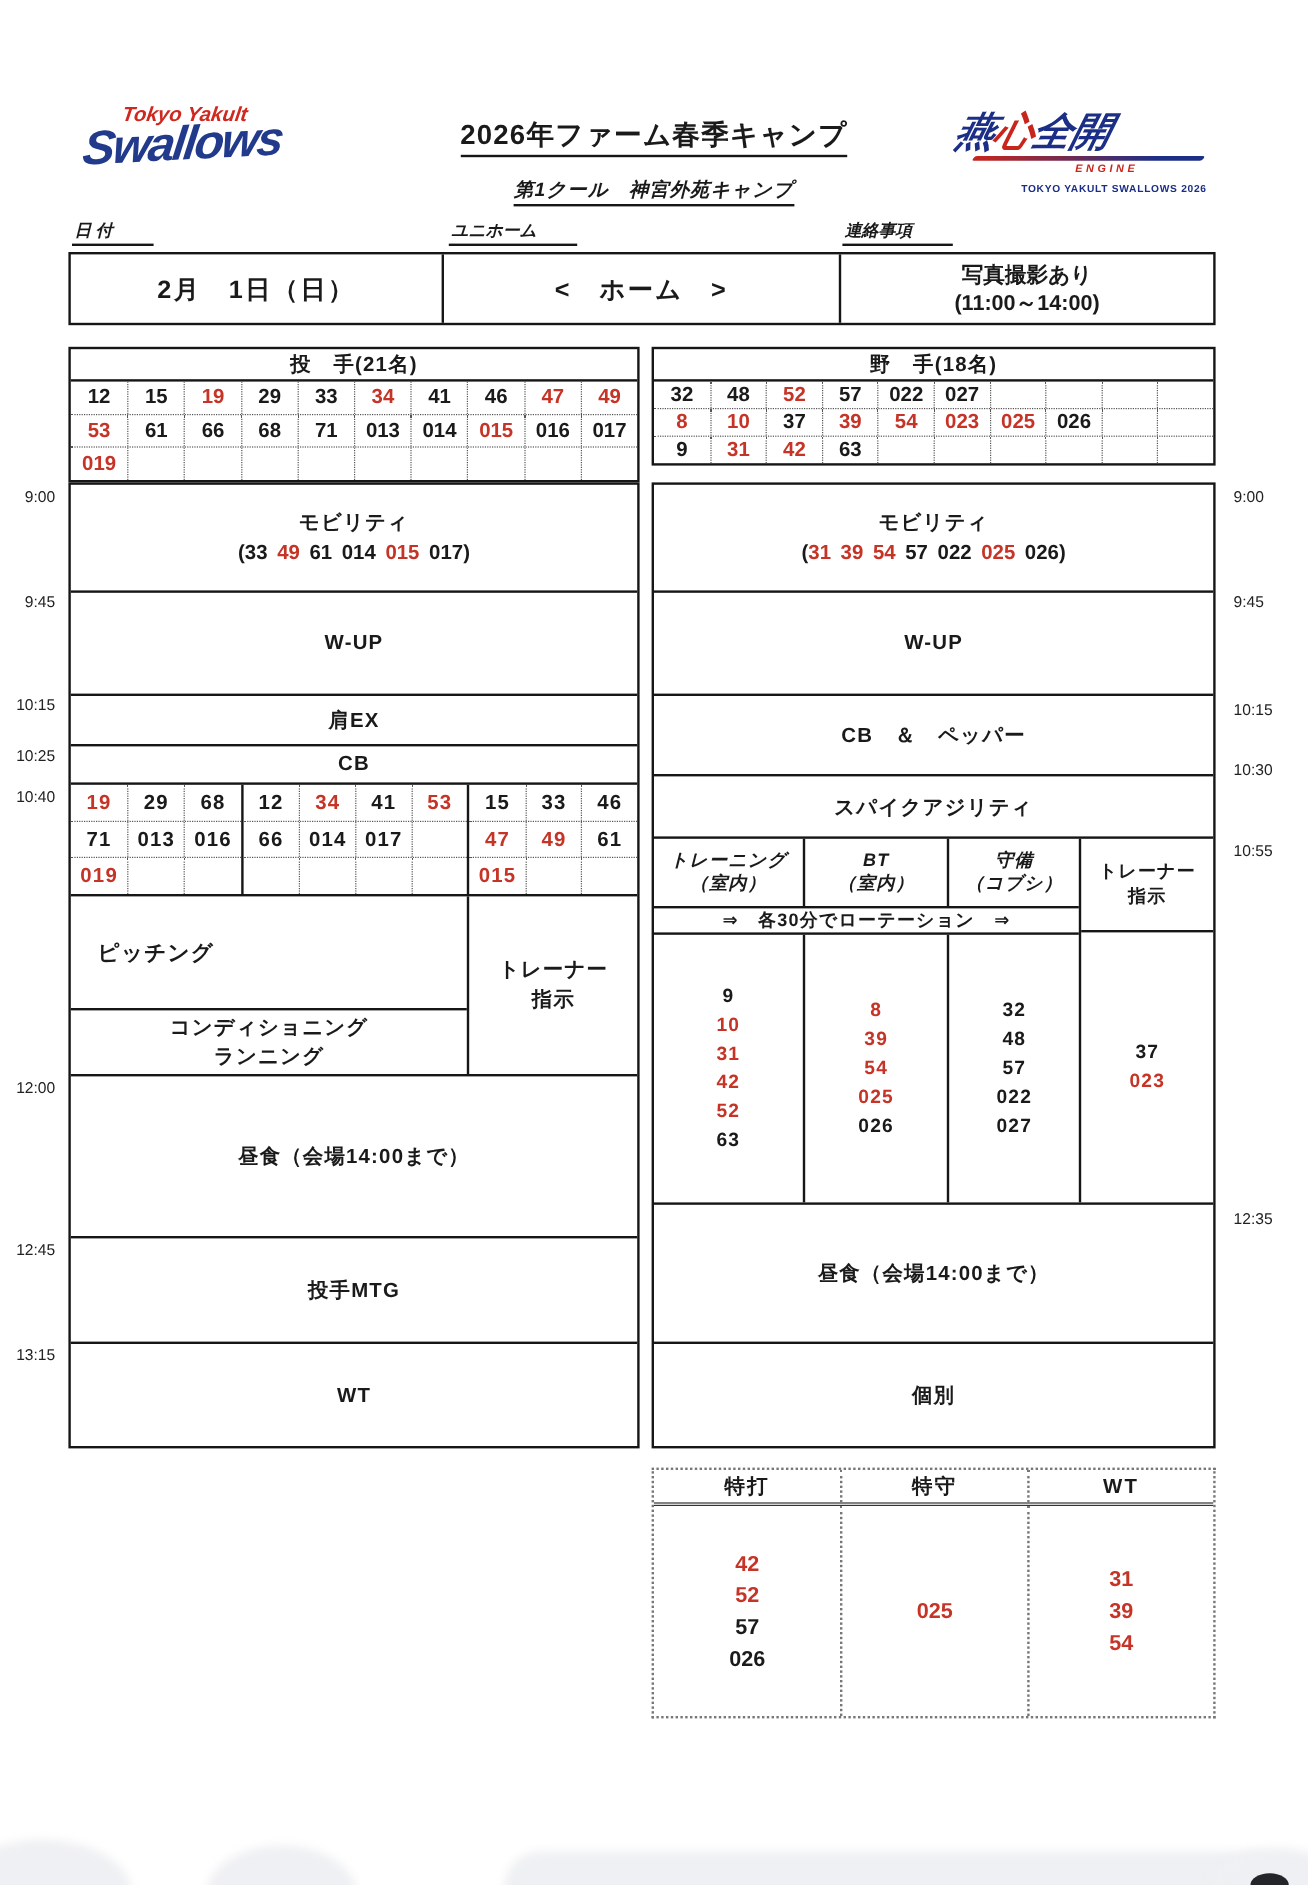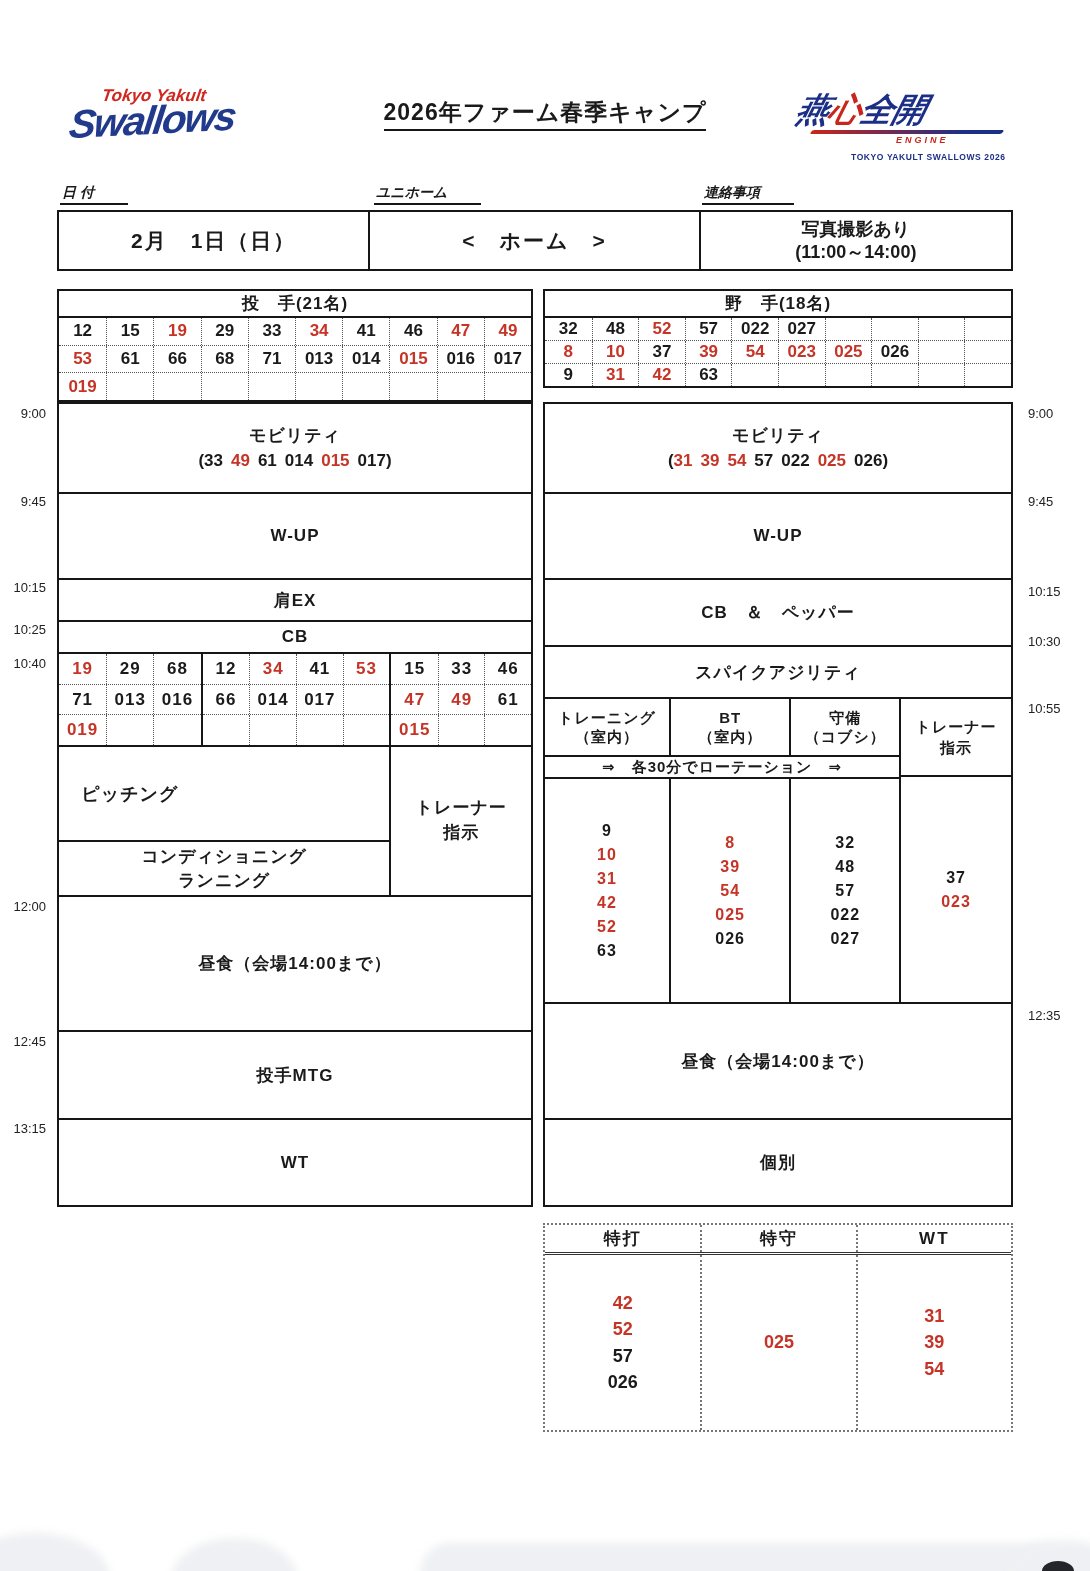--- a/index.html
+++ b/index.html
@@ -71,21 +71,21 @@
   .acts-bottom{flex:1;border-top:2px solid #161616;display:flex;align-items:center;justify-content:center;
                font-size:17px;font-weight:600;line-height:1.4;box-sizing:border-box;}
   .acts-right{width:30%;border-left:2px solid #161616;display:flex;align-items:center;justify-content:center;
               font-size:17px;font-weight:600;line-height:1.45;box-sizing:border-box;}
 
   
   .rot{display:flex;align-items:stretch;padding:0;}
   .rot-left{width:76%;display:flex;flex-direction:column;box-sizing:border-box;}
   .rot-heads{height:56px;display:flex;box-sizing:border-box;}
   .rot-h{display:flex;flex-direction:column;align-items:center;justify-content:center;font-size:15px;font-weight:600;
-         line-height:1.3;box-sizing:border-box;}
+         line-height:1.3;box-sizing:border-box;font-style:italic;}
   .rot-h+.rot-h{border-left:2px solid #161616;}
   .rot-strip{height:22px;border-top:2px solid #161616;display:flex;align-items:center;justify-content:center;
              font-size:15px;font-weight:600;box-sizing:border-box;}
   .rot-body{flex:1;border-top:2px solid #161616;display:flex;box-sizing:border-box;}
   .rot-c{display:flex;flex-direction:column;align-items:center;justify-content:center;box-sizing:border-box;}
   .rot-c+.rot-c{border-left:2px solid #161616;}
   .rot-right{width:24%;border-left:2px solid #161616;display:flex;flex-direction:column;box-sizing:border-box;}
   .rot-right-h{height:78px;display:flex;align-items:center;justify-content:center;font-size:15px;font-weight:600;
                line-height:1.4;text-align:center;border-bottom:2px solid #161616;box-sizing:border-box;}
   .rot-right-b{flex:1;display:flex;flex-direction:column;align-items:center;justify-content:center;}
@@ -117,20 +117,23 @@
 <div id="page">
 
   <div class="abs" style="left:70px;top:86px;width:210px;height:70px;">
     <div class="sw-top abs" style="left:32px;top:0;">Tokyo Yakult</div>
     <div class="sw-main abs" style="left:0;top:12px;">Swallows</div>
   </div>
 
   <div class="abs ctr" style="left:0;top:97px;width:1090px;">
     <span class="title underl">2026年ファーム春季キャンプ</span>
   </div>
+  <div class="abs ctr" style="left:0;top:148px;width:1090px;">
+    <span class="subtitle underl">第1クール　神宮外苑キャンプ</span>
+  </div>
 
   <div class="abs" style="left:793px;top:84px;width:225px;height:90px;">
     <div class="en-main abs" style="left:4px;top:4px;">
       <span class="en-blue">燕</span><span class="en-red">心</span><span class="en-blue">全開</span>
     </div>
     <div class="en-swoosh abs" style="left:18px;top:46px;width:192px;"></div>
     <div class="en-sub abs" style="left:58px;top:51px;margin-left:45px;">ENGINE</div>
     <div class="en-cap abs" style="left:38px;top:68px;">TOKYO YAKULT SWALLOWS 2026</div>
   </div>
 

